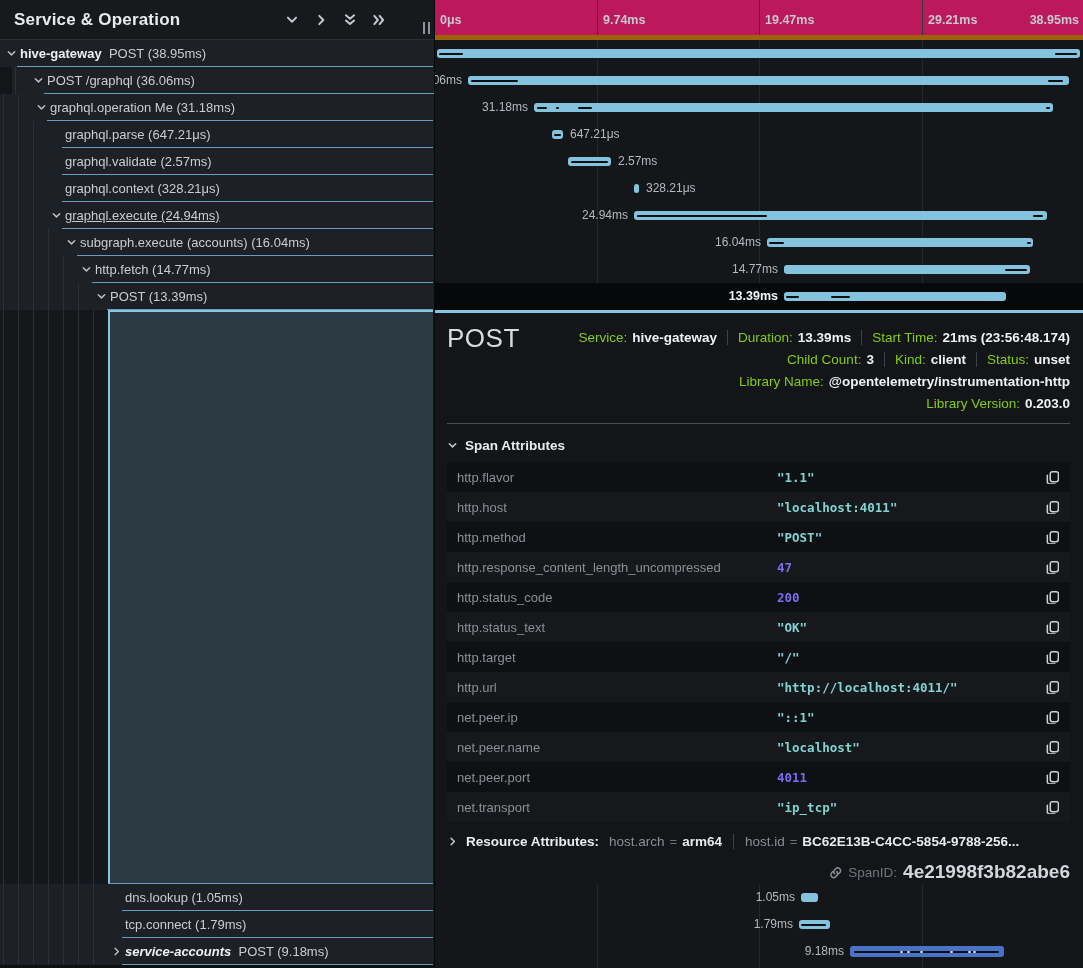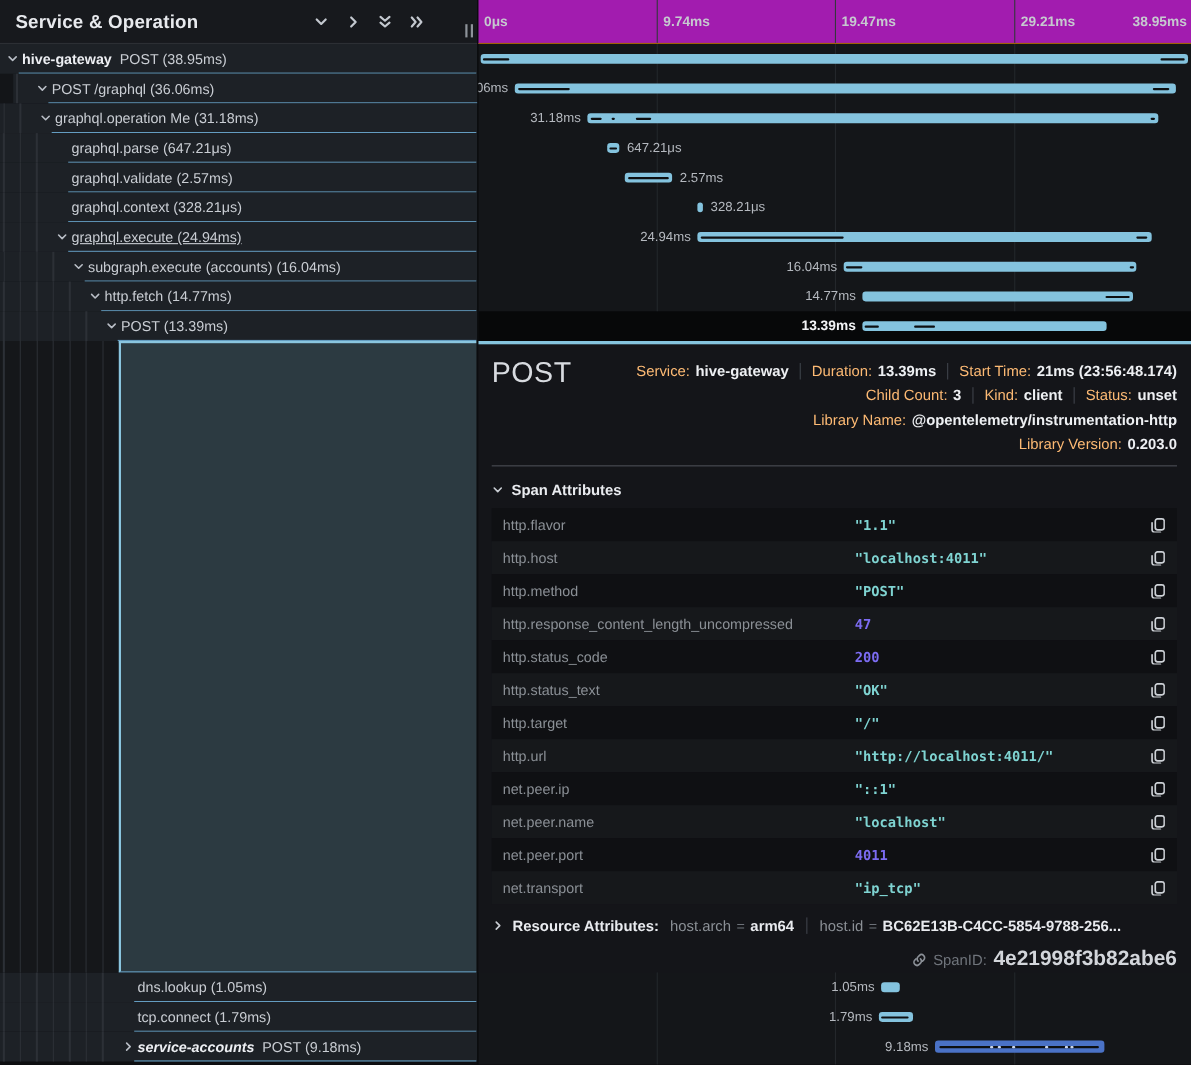--- a/index.html
+++ b/index.html
@@ -27,41 +27,41 @@
   .tlabel b { color:#edeff3; font-weight:700; }
   .tlabel b.it { font-style:italic; }
   .tchev { position:absolute; top:7px; width:13px; height:13px; display:flex; align-items:center; justify-content:center; cursor:pointer; }
 
   .expanded-region { position:absolute; left:0; width:434px; background:#15171a; cursor:pointer; }
   .expanded-fill { position:absolute; left:108px; right:1px; top:0; bottom:0; background:#2c3a41;
                    border-top:2px solid #8ac5df; border-left:2px solid #8ac5df; border-bottom:1px solid #649dc1; }
 
   
   .timeline { position:absolute; left:434px; top:0; width:649px; height:968px; background:#141619; border-left:1px solid #08090a; }
-  .ruler { position:absolute; left:0; top:0; width:649px; height:40px; background:#a21caf; border-bottom:1px solid #a16207; }
+  .ruler { position:absolute; left:0; top:0; width:649px; height:40px; background:#be185d; border-bottom:5px solid #a16207; }
   .ruler .gl { position:absolute; top:0; bottom:0; width:1px; background:#34373c; }
   .tick { position:absolute; top:0; height:40px; line-height:40px; font-size:12.5px; font-weight:600; color:#c6c9cf; white-space:nowrap; }
   .tl-body { position:absolute; left:0; top:40px; width:649px; height:928px; }
   .tl-grid { position:absolute; top:0; bottom:0; width:1px; background:#24272b; z-index:0; }
   .brow { position:absolute; left:0; width:649px; height:27px; z-index:1; overflow:hidden; cursor:pointer; }
   .brow.sel { background:#070809; }
   .bar { position:absolute; top:9px; height:9px; border-radius:3px; background:#84c3de; cursor:pointer; }
   .bar.blue { background:#4a72c6; height:11px; top:8px; }
   .bar .mk { position:absolute; top:3.5px; height:2px; background:#0d0f11; border-radius:1px; }
   .bar.blue .mk { top:4.5px; }
   .bar .dot { position:absolute; top:4.5px; width:3px; height:2px; background:#cdd8ec; border-radius:1px; }
   .blabel { position:absolute; top:0; height:27px; line-height:27px; font-size:12px; color:#b5b9bf; white-space:nowrap; }
   .brow.sel .blabel { color:#f3f4f6; font-weight:700; font-size:12.5px; }
 
   
   .detail { position:absolute; left:0; top:270px; width:649px; height:574px; background:#141519;
             border-top:3px solid #85c4de; z-index:2; }
   .d-title { position:absolute; left:12px; top:10px; font-size:26px; font-weight:500; color:#d8dbe0; letter-spacing:.5px; }
   .meta { position:absolute; right:14px; display:flex; align-items:center; justify-content:flex-end; height:22px; }
-  .meta .lbl { color:#fdba74; font-size:13.5px; margin-right:5px; white-space:nowrap; }
+  .meta .lbl { color:#84cc16; font-size:13.5px; margin-right:5px; white-space:nowrap; }
   .meta .val { color:#eef0f3; font-size:13.5px; font-weight:700; white-space:nowrap; }
   .meta .sep { width:1px; height:15px; background:#3e424a; margin:0 10px; }
   .d-divider { position:absolute; left:12px; right:14px; top:110px; height:1px; background:#4a4e55; }
   .sa-header { position:absolute; left:12px; top:122px; height:20px; display:flex; align-items:center; gap:7px; cursor:pointer; }
   .sa-title { font-size:13.5px; font-weight:700; color:#e9ebef; }
   .attr-table { position:absolute; left:12px; right:14px; top:149px; }
   .attr-row { height:30px; display:flex; align-items:center; padding:0 8px 0 10px; }
   .attr-row.odd { background:#0f1013; }
   .attr-row.even { background:#16181b; }
   .attr-key { width:320px; font-size:13px; color:#8b9096; white-space:nowrap; overflow:hidden; flex:0 0 auto; }

